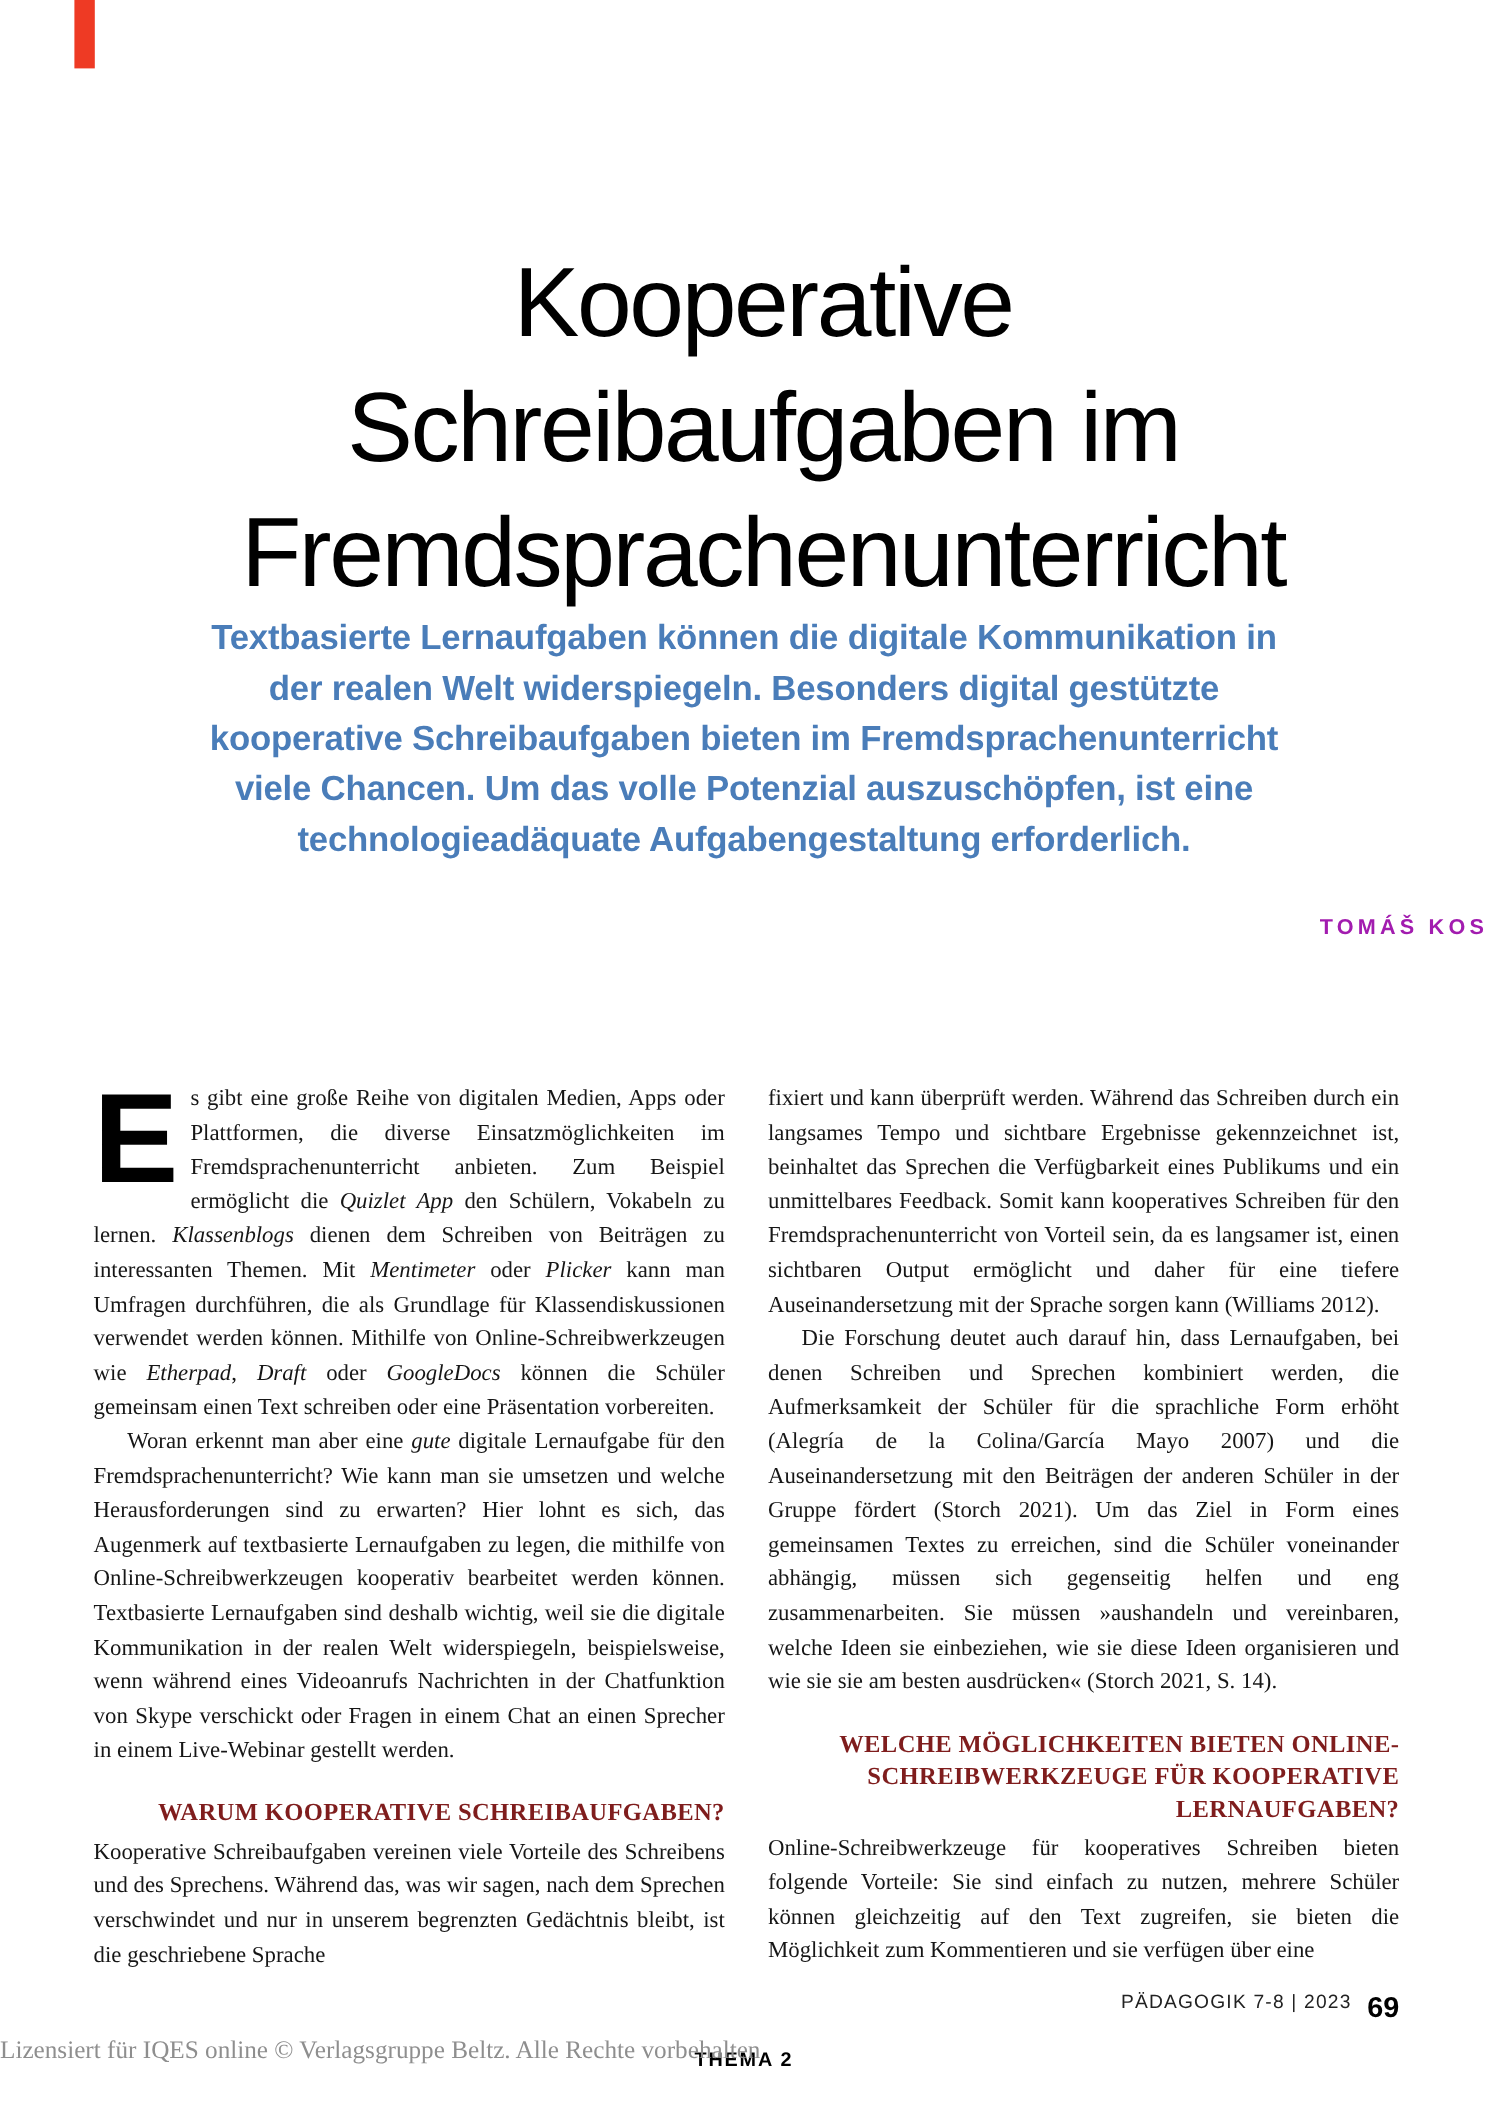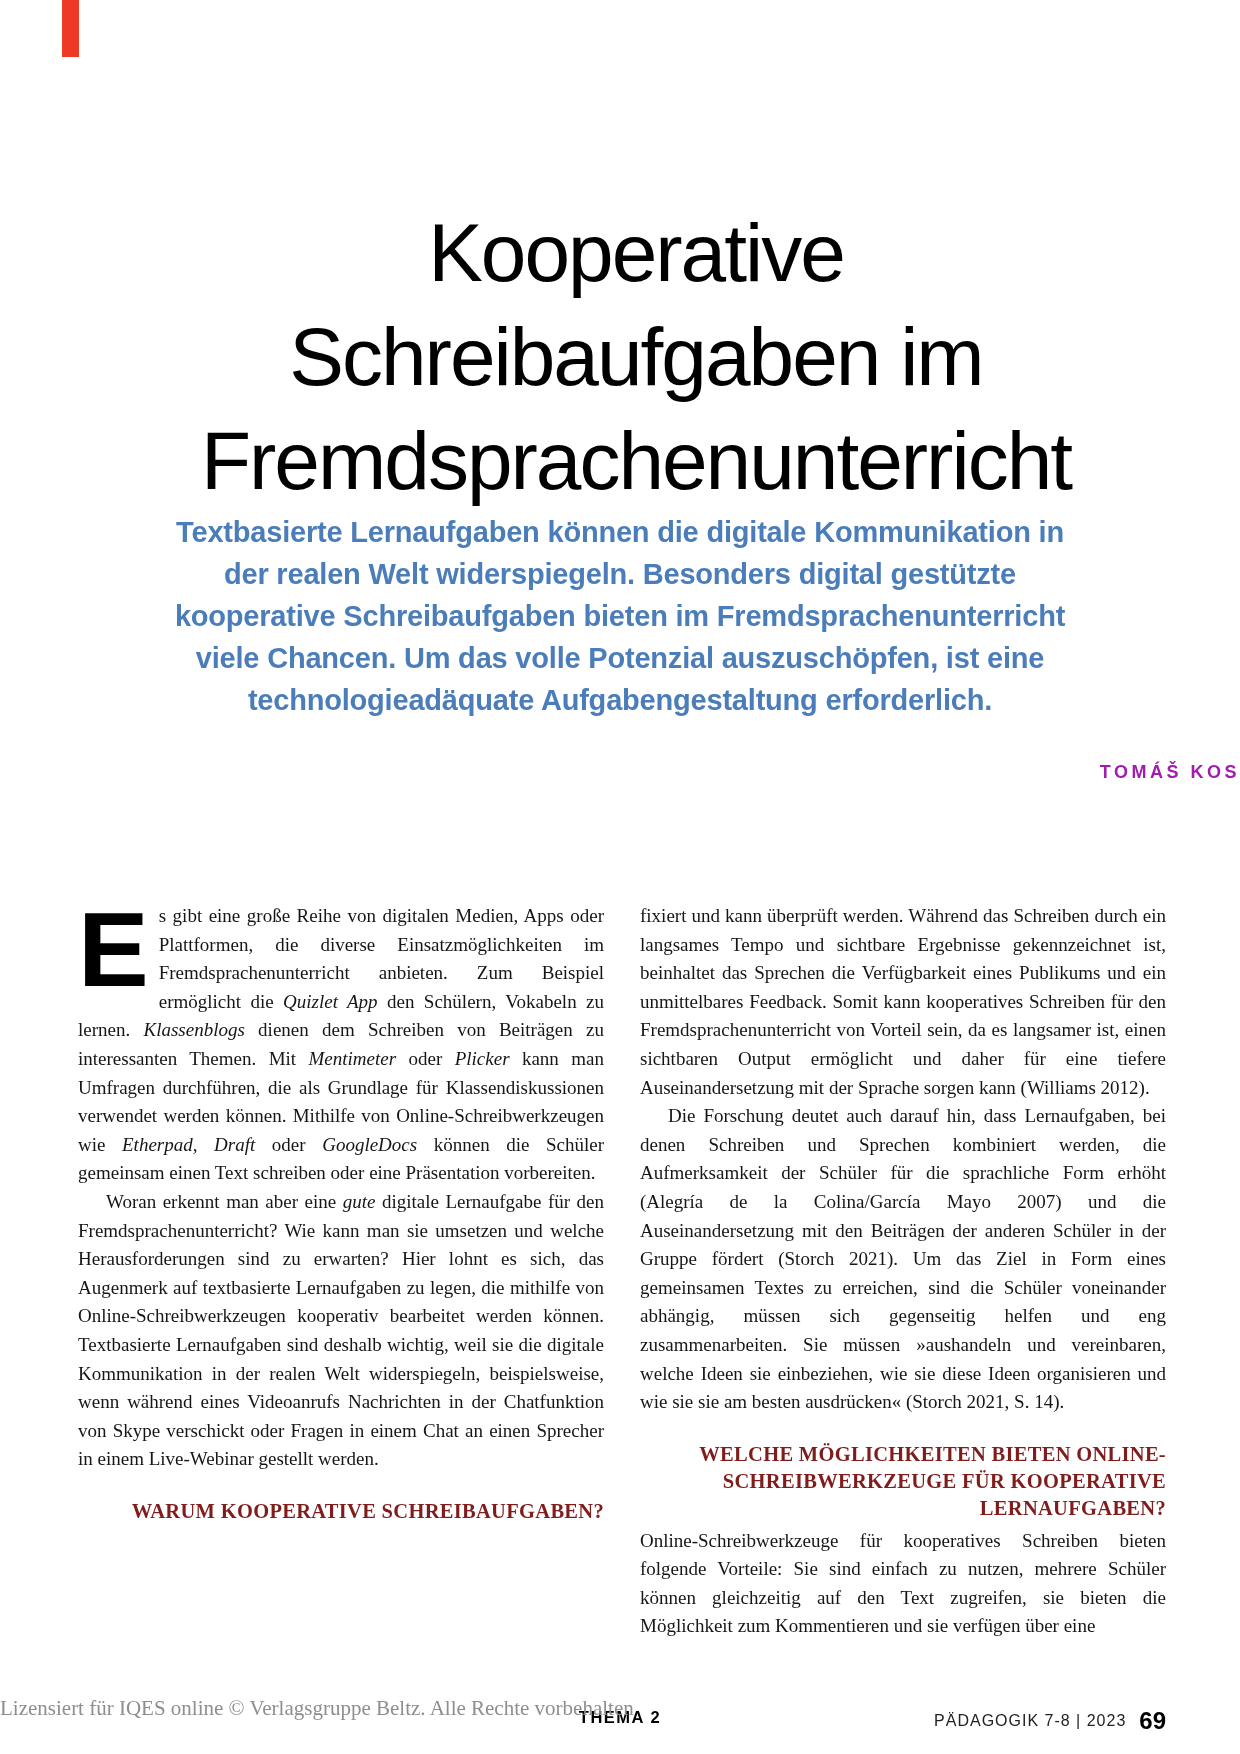--- a/index.html
+++ b/index.html
@@ -45,21 +45,21 @@
     text-align:right;
   }
   em{font-style:italic;}
   .footer-section{
     position:absolute;top:1668px;left:0;width:100%;text-align:center;
     font-family:"Liberation Sans",sans-serif;font-weight:bold;
     font-size:16.5px;letter-spacing:1.5px;color:#000;margin-top:40px;
   }
   .footer-right{
     position:absolute;top:1660px;right:74px;
-    display:flex;align-items:center;gap:13px;margin-top:47px;
+    display:flex;align-items:flex-start;gap:13px;
   }
   .footer-journal{
     font-family:"Liberation Sans",sans-serif;font-weight:normal;
     font-size:16px;letter-spacing:1px;color:#222;
   }
   .footer-page-number{
     font-family:"Liberation Sans",sans-serif;font-weight:bold;
     font-size:24px;color:#000;
   }
   .license{
@@ -80,20 +80,21 @@
 
 <p class="lead">Textbasierte Lernaufgaben können die digitale Kommunikation in der realen Welt widerspiegeln. Besonders digital gestützte kooperative Schreibaufgaben bieten im Fremdsprachenunterricht viele Chancen. Um das volle Potenzial auszuschöpfen, ist eine technologieadäquate Aufgabengestaltung erforderlich.</p>
 
 <div class="author">TOMÁŠ KOS</div>
 
 <div class="columns">
   <div class="column" lang="de">
       <p class="body-p"><span class="drop-cap">E</span><span>s gibt eine große Reihe von digitalen Medien, Apps oder Plattformen, die diverse Einsatzmöglichkeiten im Fremdsprachenunterricht anbieten. Zum Beispiel ermöglicht die </span><em>Quizlet App</em><span> den Schülern, Vokabeln zu lernen. </span><em>Klassenblogs</em><span> dienen dem Schreiben von Beiträgen zu interessanten Themen. Mit </span><em>Mentimeter</em><span> oder </span><em>Plicker</em><span> kann man Umfragen durchführen, die als Grundlage für Klassendiskussionen verwendet werden können. Mithilfe von Online-Schreibwerkzeugen wie </span><em>Etherpad</em><span>, </span><em>Draft</em><span> oder </span><em>GoogleDocs</em><span> können die Schüler gemeinsam einen Text schreiben oder eine Präsentation vorbereiten.</span></p>
       <p class="body-p indent"><span>Woran erkennt man aber eine </span><em>gute</em><span> digitale Lernaufgabe für den Fremdsprachenunterricht? Wie kann man sie umsetzen und welche Herausforderungen sind zu erwarten? Hier lohnt es sich, das Augenmerk auf textbasierte Lernaufgaben zu legen, die mithilfe von Online-Schreibwerkzeugen kooperativ bearbeitet werden können. Textbasierte Lernaufgaben sind deshalb wichtig, weil sie die digitale Kommunikation in der realen Welt widerspiegeln, beispielsweise, wenn während eines Videoanrufs Nachrichten in der Chatfunktion von Skype verschickt oder Fragen in einem Chat an einen Sprecher in einem Live-Webinar gestellt werden.</span></p>
       <div class="col-heading">WARUM KOOPERATIVE SCHREIBAUFGABEN?</div>
+      <p class="body-p"><span>Kooperative Schreibaufgaben vereinen viele Vorteile des Schreibens und des Sprechens. Während das, was wir sagen, nach dem Sprechen verschwindet und nur in unserem begrenzten Gedächtnis bleibt, ist die geschriebene Sprache</span></p>
     </div>
   <div class="column" lang="de">
       <p class="body-p"><span>fixiert und kann überprüft werden. Während das Schreiben durch ein langsames Tempo und sichtbare Ergebnisse gekennzeichnet ist, beinhaltet das Sprechen die Verfügbarkeit eines Publikums und ein unmittelbares Feedback. Somit kann kooperatives Schreiben für den Fremdsprachenunterricht von Vorteil sein, da es langsamer ist, einen sichtbaren Output ermöglicht und daher für eine tiefere Auseinandersetzung mit der Sprache sorgen kann (Williams 2012).</span></p>
       <p class="body-p indent"><span>Die Forschung deutet auch darauf hin, dass Lernaufgaben, bei denen Schreiben und Sprechen kombiniert werden, die Aufmerksamkeit der Schüler für die sprachliche Form erhöht (Alegría de la Colina/García Mayo 2007) und die Auseinandersetzung mit den Beiträgen der anderen Schüler in der Gruppe fördert (Storch 2021). Um das Ziel in Form eines gemeinsamen Textes zu erreichen, sind die Schüler voneinander abhängig, müssen sich gegenseitig helfen und eng zusammenarbeiten. Sie müssen »aushandeln und vereinbaren, welche Ideen sie einbeziehen, wie sie diese Ideen organisieren und wie sie sie am besten ausdrücken« (Storch 2021, S. 14).</span></p>
       <div class="col-heading">WELCHE MÖGLICHKEITEN BIETEN ONLINE-SCHREIBWERKZEUGE FÜR KOOPERATIVE LERNAUFGABEN?</div>
       <p class="body-p"><span>Online-Schreibwerkzeuge für kooperatives Schreiben bieten folgende Vorteile: Sie sind einfach zu nutzen, mehrere Schüler können gleichzeitig auf den Text zugreifen, sie bieten die Möglichkeit zum Kommentieren und sie verfügen über eine</span></p>
     </div>
 </div>
 
 <div class="footer-section">THEMA 2</div>

